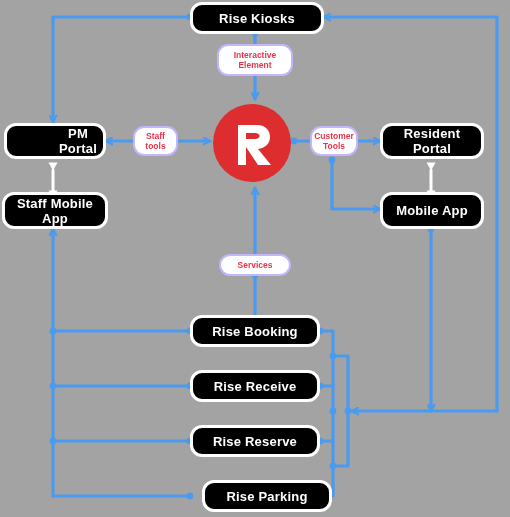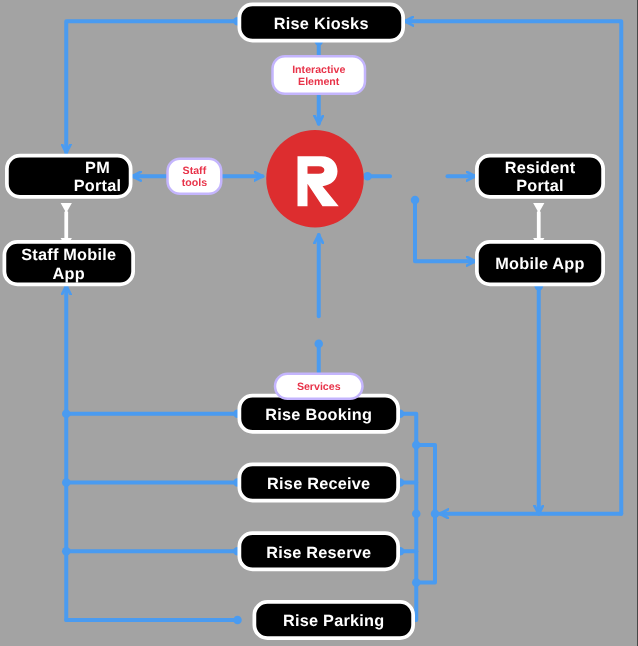--- a/index.html
+++ b/index.html
@@ -206,18 +206,21 @@
   </div>
 
   <div class="label-chip" style="left:217px; top:44px; width:76px; height:32px;">
     <span>Interactive Element</span>
   </div>
 
   <div class="label-chip" style="left:133px; top:126px; width:45px; height:30px;">
     <span>Staff tools</span>
   </div>
 
-
-  <div class="label-chip" style="left:219px; top:254px; width:72px; height:22px;margin-top:44px;">
+  <div class="label-chip" style="left:310px; top:126px; width:48px; height:30px;">
+    <span>Customer Tools</span>
+  </div>
+
+  <div class="label-chip" style="left:219px; top:254px; width:72px; height:22px;">
     <span>Services</span>
   </div>
 
 </div>
 
 </body></html>

